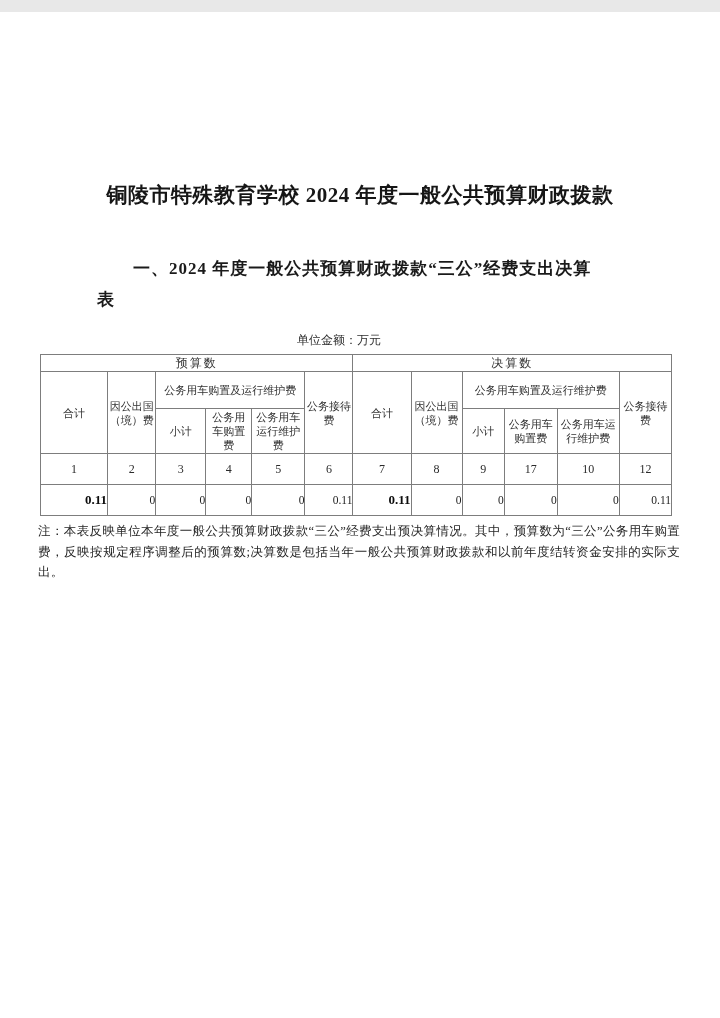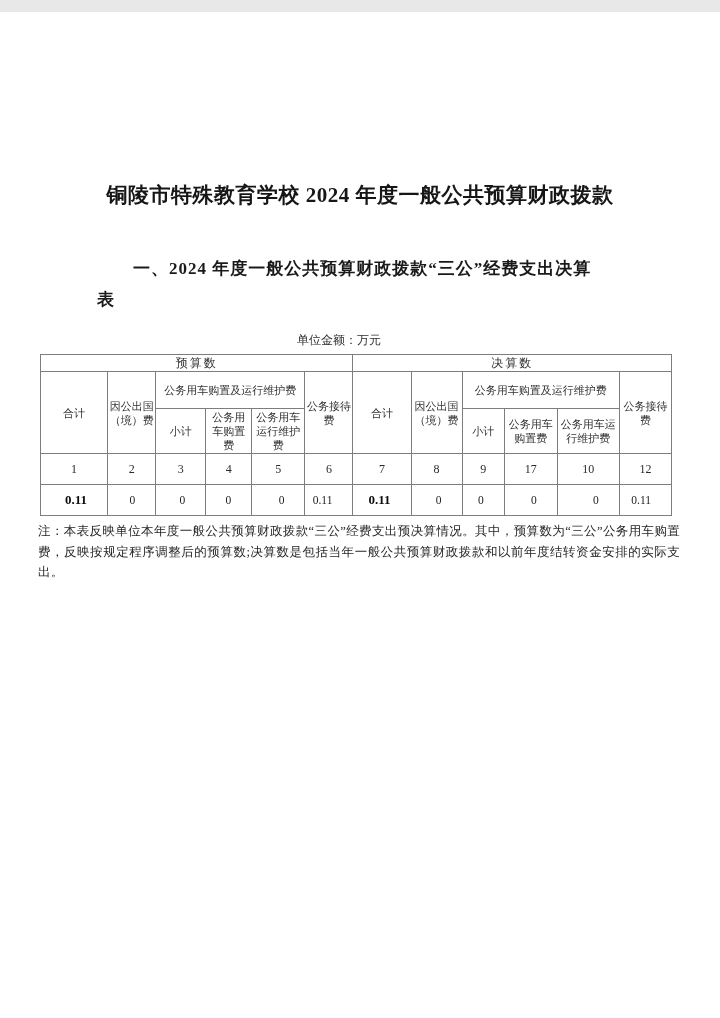--- a/index.html
+++ b/index.html
@@ -60,21 +60,21 @@
   tr.r1{height:16px;}
   tr.r1 th{font-size:12px;letter-spacing:2px;}
   tr.r2{height:37px;}
   tr.r3{height:45px;}
   tr.r4{height:31px;}
   tr.r4 td{font-size:12px;color:#2b2b2b;}
   tr.r5{height:31px;}
   tr.r5 td{
     text-align:right;
     font-size:11.5px;
-    padding-right:20px;
+    padding-right:0;
     color:#222222;
   }
   tr.r5 td.bold{
     font-weight:bold;
     font-size:13px;
     color:#0d0d0d;
   }
   .note{
     margin:5px 40px 0 38px;
     font-size:12.5px;

